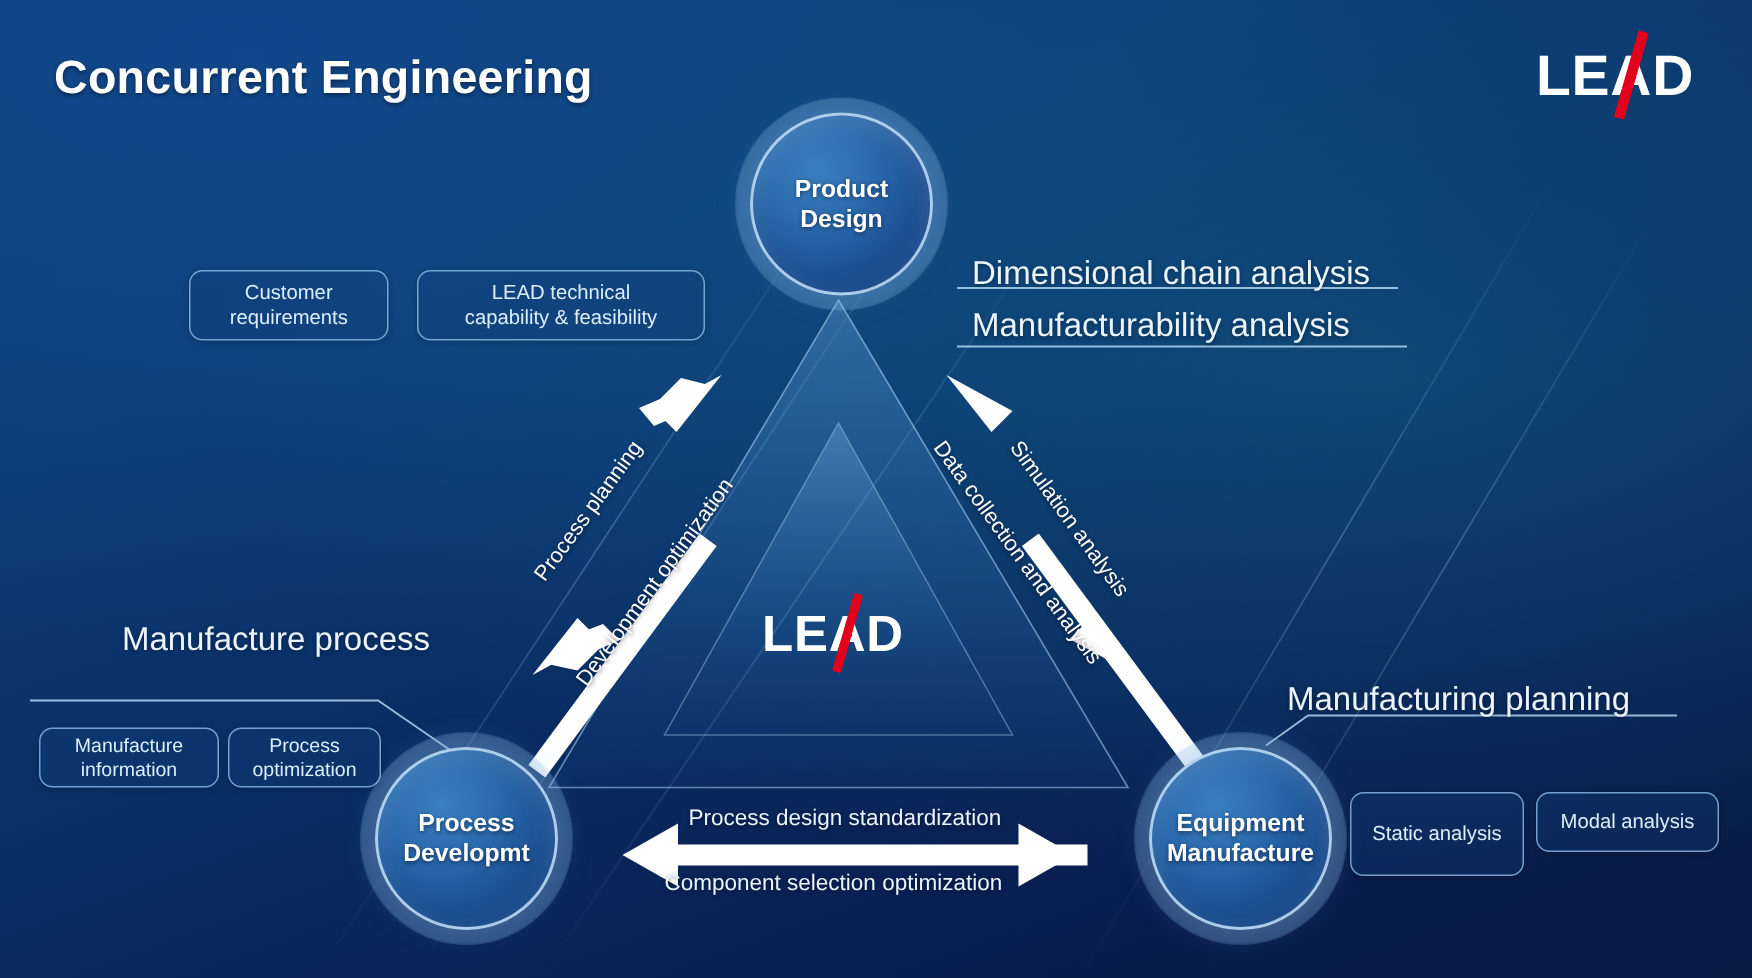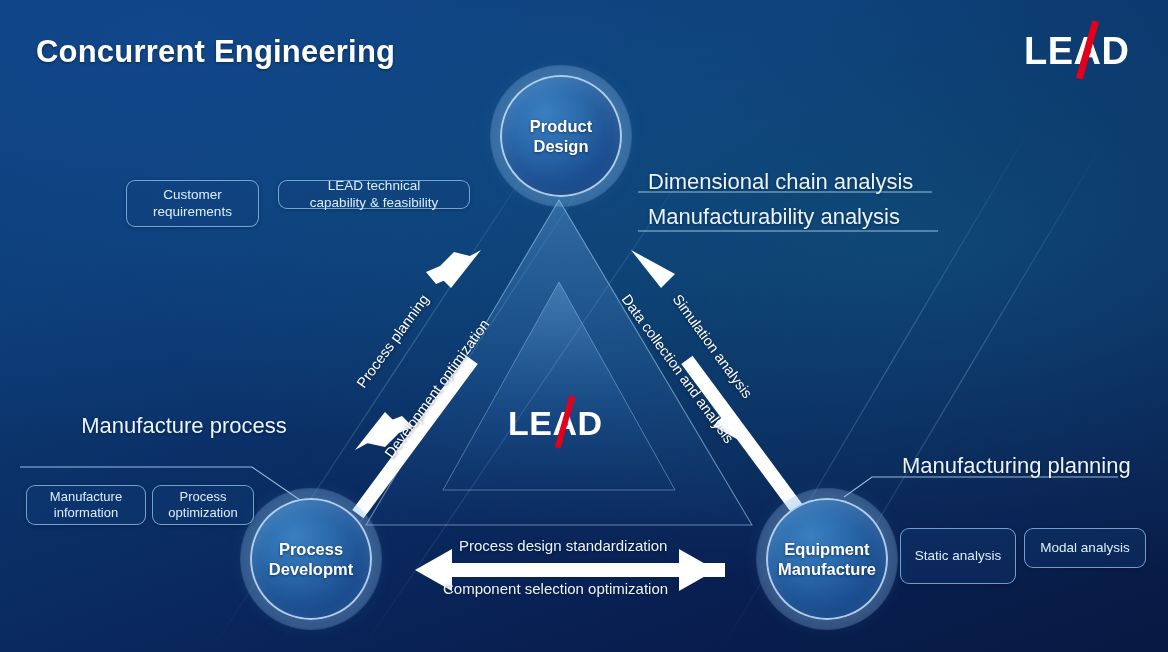--- a/index.html
+++ b/index.html
@@ -115,21 +115,21 @@
     line-height: 1.25;
     text-align: center;
     display: flex;
     align-items: center;
     justify-content: center;
     padding: 5px 10px;
     box-sizing: border-box;
     box-shadow: 0 1px 4px rgba(0,0,0,0.22);
   }
   #tag-customer { left: 126px; top: 180px; width: 133px; height: 47px; }
-  #tag-leadtech  { left: 278px; top: 180px; width: 192px; height: 29px; }
+  #tag-leadtech  { left: 278px; top: 180px; width: 192px; height: 47px; }
   #tag-manuinfo  { left: 26px;  top: 485px; width: 120px; height: 40px; font-size: 13px; }
   #tag-procopt   { left: 152px; top: 485px; width: 102px; height: 40px; font-size: 13px; }
   #tag-static    { left: 900px; top: 528px; width: 116px; height: 56px; }
   #tag-modal     { left: 1024px; top: 528px; width: 122px; height: 40px; }
 
   
   .headline {
     position: absolute;
     color: #eaf4fd;
     font-size: 22px;
@@ -138,21 +138,21 @@
     white-space: nowrap;
   }
   #hl-dimensional { left: 648px; top: 166px; }
   #hl-manufacturability { left: 648px; top: 201px; }
   #hl-manu-process {
     left: 48px; top: 410px;
     text-align: center;
     width: 272px;
     white-space: normal;
   }
-  #hl-manu-planning { left: 858px; top: 450px; margin-left: 44px; }
+  #hl-manu-planning { left: 858px; top: 450px; }
 
   
   .arrow-label {
     position: absolute;
     color: #ffffff;
     font-size: 14.5px;
     white-space: nowrap;
     text-shadow: 0 1px 3px rgba(0,0,20,0.55);
     transform-origin: left center;
   }

